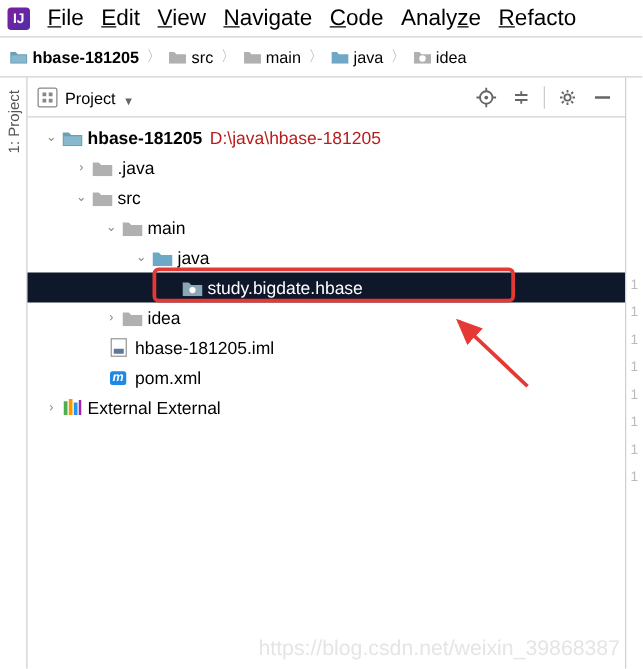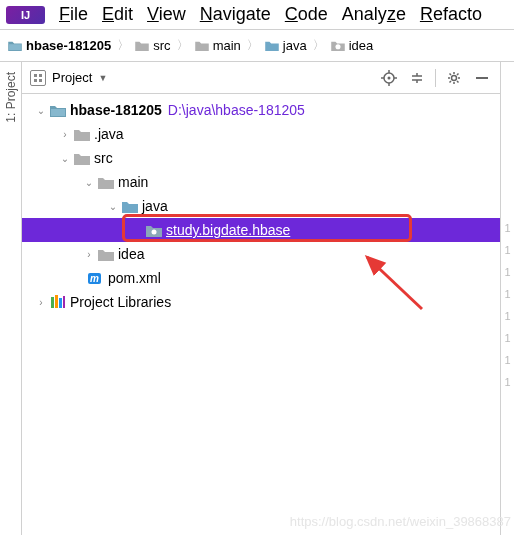--- a/index.html
+++ b/index.html
@@ -1,54 +1,54 @@
 <!DOCTYPE html>
 <html><head>
 <meta charset="utf-8">
 <style>
 * { margin: 0; padding: 0; box-sizing: border-box; font-family: "Segoe UI", Arial, sans-serif; }
 body { width: 514px; height: 535px; background: #fff; overflow: hidden; position: relative; font-size: 13px; color: #000; }
 
 .menubar { display: flex; align-items: center; height: 30px; padding: 0 6px; gap: 14px; border-bottom: 1px solid #d0d0d0; }
-.app-logo { width: 39px; height: 18px; background: linear-gradient(135deg,#7b1fa2,#512da8); border-radius: 3px; display: flex; align-items: center; justify-content: center; color: #fff; font-size: 11px; font-weight: bold; }
+.app-logo { width: 18px; height: 18px; background: linear-gradient(135deg,#7b1fa2,#512da8); border-radius: 3px; display: flex; align-items: center; justify-content: center; color: #fff; font-size: 11px; font-weight: bold; }
 .menu-item { font-size: 18px; cursor: default; }
 .menu-item u { text-decoration: underline; }
 
 .breadcrumb { display: flex; align-items: center; height: 32px; padding: 0 8px; gap: 4px; border-bottom: 1px solid #d0d0d0; }
 .crumb { display: flex; align-items: center; gap: 4px; }
 .crumb-sep { color: #aaa; font-size: 12px; padding: 0 2px; }
 .folder-icon { width: 14px; height: 11px; display: inline-block; }
 
 .main { display: flex; height: calc(100% - 62px); }
 .sidebar-tab { width: 22px; border-right: 1px solid #d0d0d0; display: flex; align-items: flex-start; justify-content: center; padding-top: 10px; }
 .sidebar-tab span { writing-mode: vertical-lr; transform: rotate(180deg); font-size: 12px; color: #555; }
 
 .project-panel { flex: 1; display: flex; flex-direction: column; }
 .panel-header { display: flex; align-items: center; height: 32px; padding: 0 8px; border-bottom: 1px solid #d0d0d0; gap: 8px; }
-.panel-title { display: flex; align-items: center; gap: 6px; }
+.panel-title { display: flex; align-items: flex-end; gap: 6px; }
 .panel-title-icon { width: 16px; height: 16px; border: 1px solid #888; border-radius: 2px; display: flex; align-items: center; justify-content: center; }
 .chev-down { font-size: 9px; color: #666; }
 .panel-header .spacer { flex: 1; }
 .tool-icon { width: 20px; height: 20px; display: flex; align-items: center; justify-content: center; color: #666; cursor: pointer; }
 
 .tree { padding: 4px 0; position: relative; }
 .tree-row { display: flex; align-items: center; height: 24px; padding-left: 12px; white-space: nowrap; }
-.tree-row.selected { background: #6d28d9; color: #fff; text-decoration: underline; }
+.tree-row.selected { background: #0f172a; color: #fff; }
 .arrow { width: 14px; height: 14px; display: inline-flex; align-items: center; justify-content: center; font-size: 10px; color: #888; cursor: pointer; }
 .arrow.blank { visibility: hidden; }
 .icon { width: 16px; height: 13px; margin: 0 4px 0 2px; display: inline-flex; align-items: center; }
 .label { font-size: 14px; }
 .label.bold { font-weight: bold; }
-.path { color: #6d28d9; margin-left: 6px; font-size: 14px; }
+.path { color: #b91c1c; margin-left: 6px; font-size: 14px; }
 
 .highlight-box { position: absolute; border: 3px solid #e53935; border-radius: 5px; pointer-events: none; }
 .arrow-annot { position: absolute; color: #e53935; pointer-events: none; }
 
 .gutter { width: 14px; border-left: 1px solid #d0d0d0; display: flex; flex-direction: column; align-items: center; padding-top: 160px; font-size: 11px; color: #bbb; gap: 10px; }
-.watermark { position: absolute; right: 3px; bottom: 6px; color: #e5e5e5; font-size: 13px; pointer-events: none; }
+.watermark { position: absolute; right: 18px; bottom: 6px; color: #e5e5e5; font-size: 17px; pointer-events: none; }
 </style>
 </head>
 <body>
 
 <div class="menubar">
   <div class="app-logo">IJ</div>
   <span class="menu-item"><u>F</u>ile</span>
   <span class="menu-item"><u>E</u>dit</span>
   <span class="menu-item"><u>V</u>iew</span>
   <span class="menu-item"><u>N</u>avigate</span>
@@ -213,40 +213,50 @@
       <div class="tree-row" style="padding-left:60px">
         <span class="arrow">›</span>
         <span class="icon">
             <svg width="16" height="13" viewBox="0 0 16 13">
               <path fill="#b0b0b0" d="M0 2h5l2 2h9v9H0z"></path>
             </svg>
           </span>
         <span class="label">idea</span>
       </div>
 
+      <div class="tree-row" style="padding-left:50px">
+        <span class="arrow blank">›</span>
+        <span class="icon">
+            <svg width="14" height="16" viewBox="0 0 14 16">
+              <rect x="1" y="1" width="12" height="14" fill="#fff" stroke="#999"></rect>
+              <rect x="3" y="9" width="8" height="4" fill="#5b7a99"></rect>
+            </svg>
+          </span>
+        <span class="label">hbase-181205.iml</span>
+      </div>
 
       <div class="tree-row" style="padding-left:50px">
         <span class="arrow blank">›</span>
         <span class="icon">
             <span style="background:#1e88e5;color:#fff;font-size:10px;font-weight:bold;padding:0 2px;font-style:italic;border-radius:2px">m</span>
           </span>
         <span class="label">pom.xml</span>
       </div>
 
       <div class="tree-row" style="padding-left:12px">
         <span class="arrow">›</span>
         <span class="icon">
             <svg width="16" height="14" viewBox="0 0 16 14">
               <rect x="1" y="2" width="3" height="11" fill="#4caf50"></rect>
               <rect x="5" y="0" width="3" height="13" fill="#ff9800"></rect>
               <rect x="9" y="3" width="3" height="10" fill="#2196f3"></rect>
               <rect x="13" y="1" width="2" height="12" fill="#9c27b0"></rect>
             </svg>
           </span>
-        <span class="label">Project Libraries</span>
+        <span class="label">External External</span>
       </div>
 
 
       <div class="highlight-box" style="left:100px;top:120px;width:290px;height:28px"></div>
       <svg class="arrow-annot" style="left:335px;top:155px" width="80" height="70">
         <defs>
             <marker id="ah" markerWidth="8" markerHeight="8" refX="6" refY="3" orient="auto">
               <path d="M0,0 L7,3 L0,6 Z" fill="#e53935"></path>
             </marker>
           </defs>

